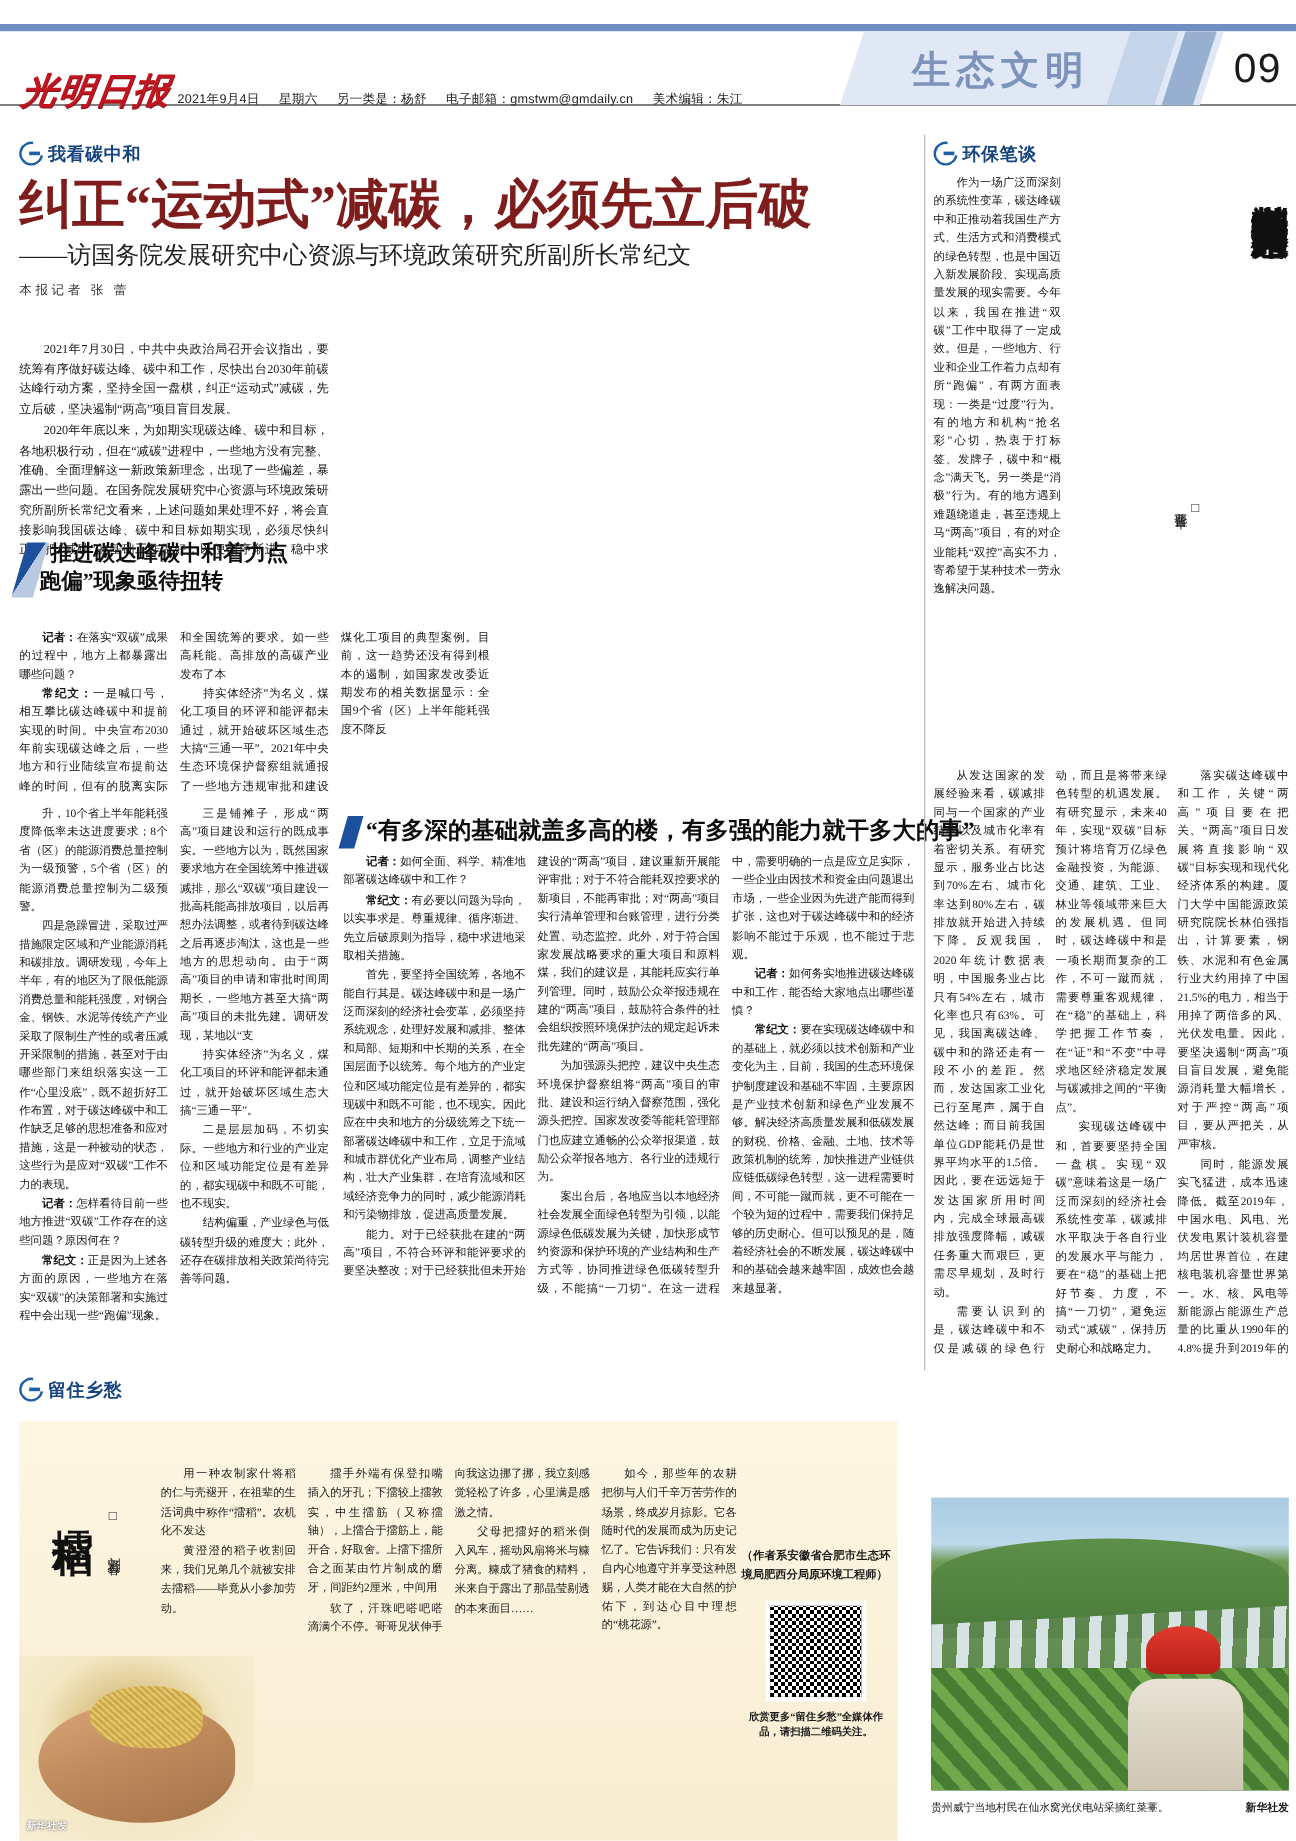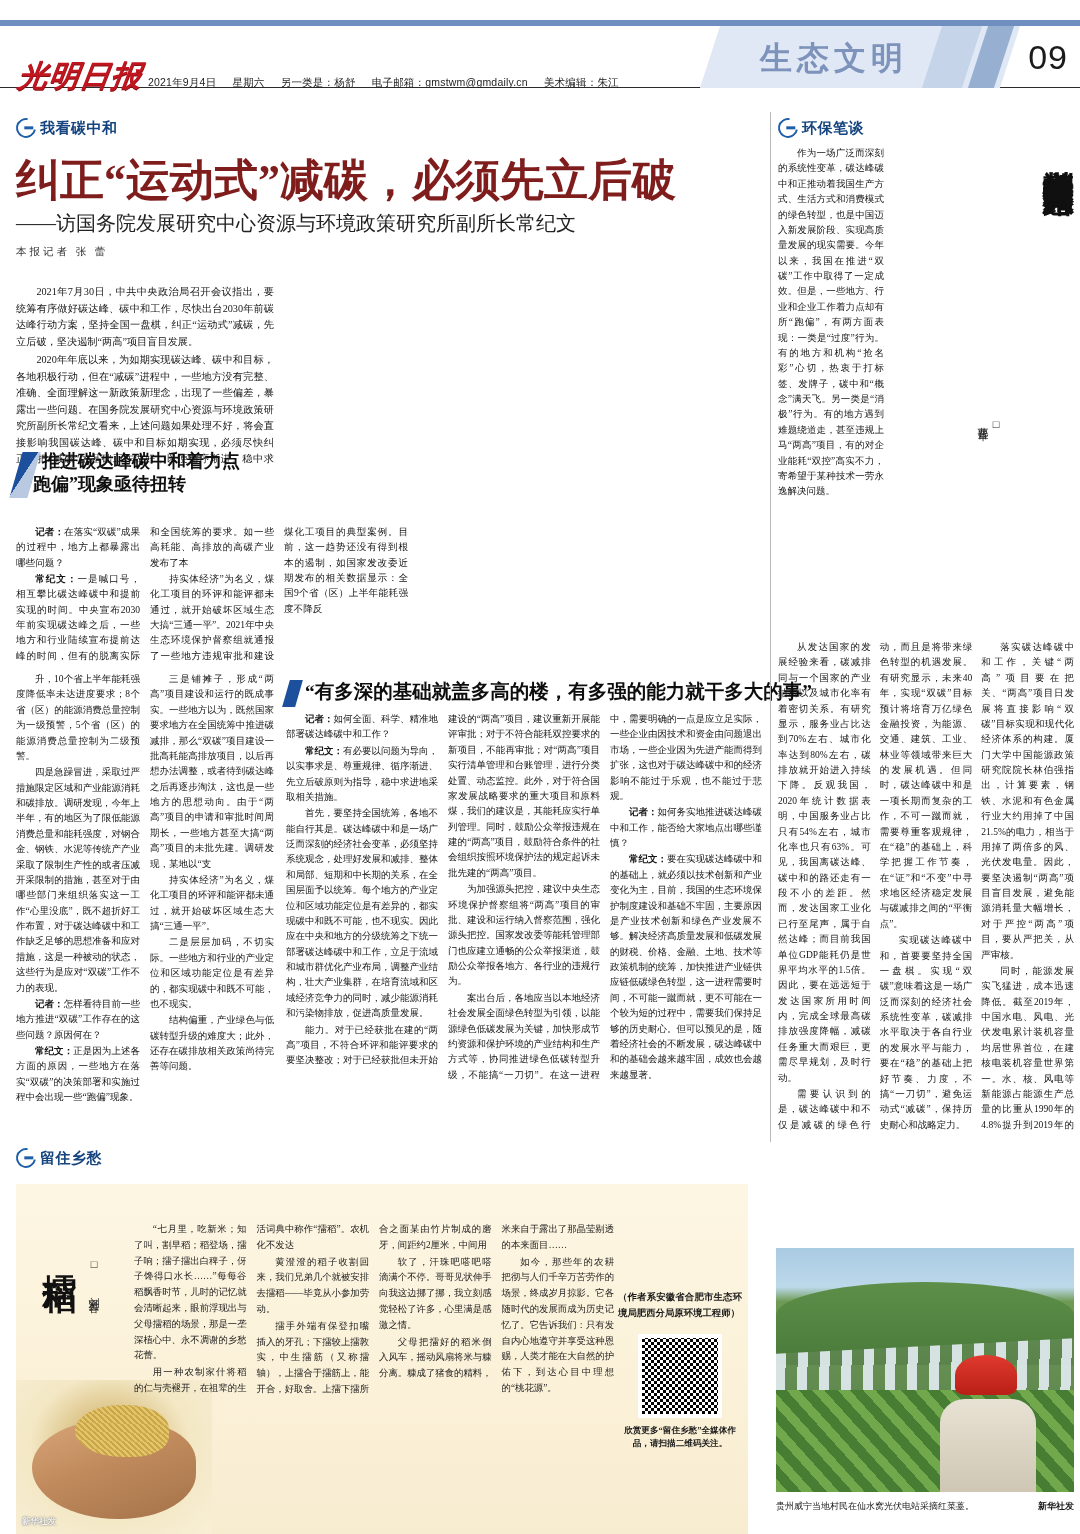--- a/index.html
+++ b/index.html
@@ -74,21 +74,21 @@
     content:""; position:absolute; right:1px; top:8px;
     width:9px; height:2.6px; background:#1f5fa8; transform:rotate(35deg);
   }
   .g-label {
     font-size:15px; font-weight:bold; color:#15447f;
     font-family:"Liberation Sans", sans-serif; letter-spacing:0.5px;
   }
 
   
   .art1 { position:absolute; left:16px; top:118px; width:746px; }
-  .art1-badge { margin-bottom:18px; }
+  .art1-badge { margin-bottom:8px; }
   .headline {
     font-size:44px; font-weight:bold; color:#7f1d1d;
     letter-spacing:0px; line-height:1.12;
     font-family:"Liberation Serif", serif;
   }
   .subheadline {
     font-size:20px; color:#222; margin-top:6px; line-height:1.25;
     font-family:"Liberation Serif", serif;
   }
   .byline {
@@ -469,21 +469,20 @@
   <div class="bot-vtitle">擂稻</div>
   <div class="bot-vauthor">□ 刘贤春</div>
 
   <div class="bot-photo">
     <div class="hand"></div>
     <div class="grain"></div>
     <div class="credit">新华社发</div>
   </div>
 
   <div class="bot-text">
-    <p>“七月里，吃新米；知了叫，割早稻；稻登场，擂子响；擂子擂出白稗子，伢子馋得口水长……”每每谷稻飘香时节，儿时的记忆就会清晰起来，眼前浮现出与父母擂稻的场景，那是一垄深植心中、永不凋谢的乡愁花蕾。</p>
     <p>用一种农制家什将稻的仁与壳褪开，在祖辈的生活词典中称作“擂稻”。农机化不发达</p>
     <p>黄澄澄的稻子收割回来，我们兄弟几个就被安排去擂稻——毕竟从小参加劳动。</p>
     <p>擂手外端有保登扣嘴插入的牙孔；下擂较上擂敦实，中生擂筋（又称擂轴），上擂合于擂筋上，能开合，好取舍。上擂下擂所合之面某由竹片制成的磨牙，间距约2厘米，中间用</p>
     <p>软了，汗珠吧嗒吧嗒滴满个不停。哥哥见状伸手向我这边挪了挪，我立刻感觉轻松了许多，心里满是感激之情。</p>
     <p>父母把擂好的稻米倒入风车，摇动风扇将米与糠分离。糠成了猪食的精料，米来自于露出了那晶莹剔透的本来面目……</p>
     <p>如今，那些年的农耕把彻与人们千辛万苦劳作的场景，终成岁月掠影。它各随时代的发展而成为历史记忆了。它告诉我们：只有发自内心地遵守并享受这种恩赐，人类才能在大自然的护佑下，到达心目中理想的“桃花源”。</p>
   </div>
 
   <div class="qr-col">
     <div class="qr-note-pre">（作者系安徽省合肥市生态环境局肥西分局原环境工程师）</div>

